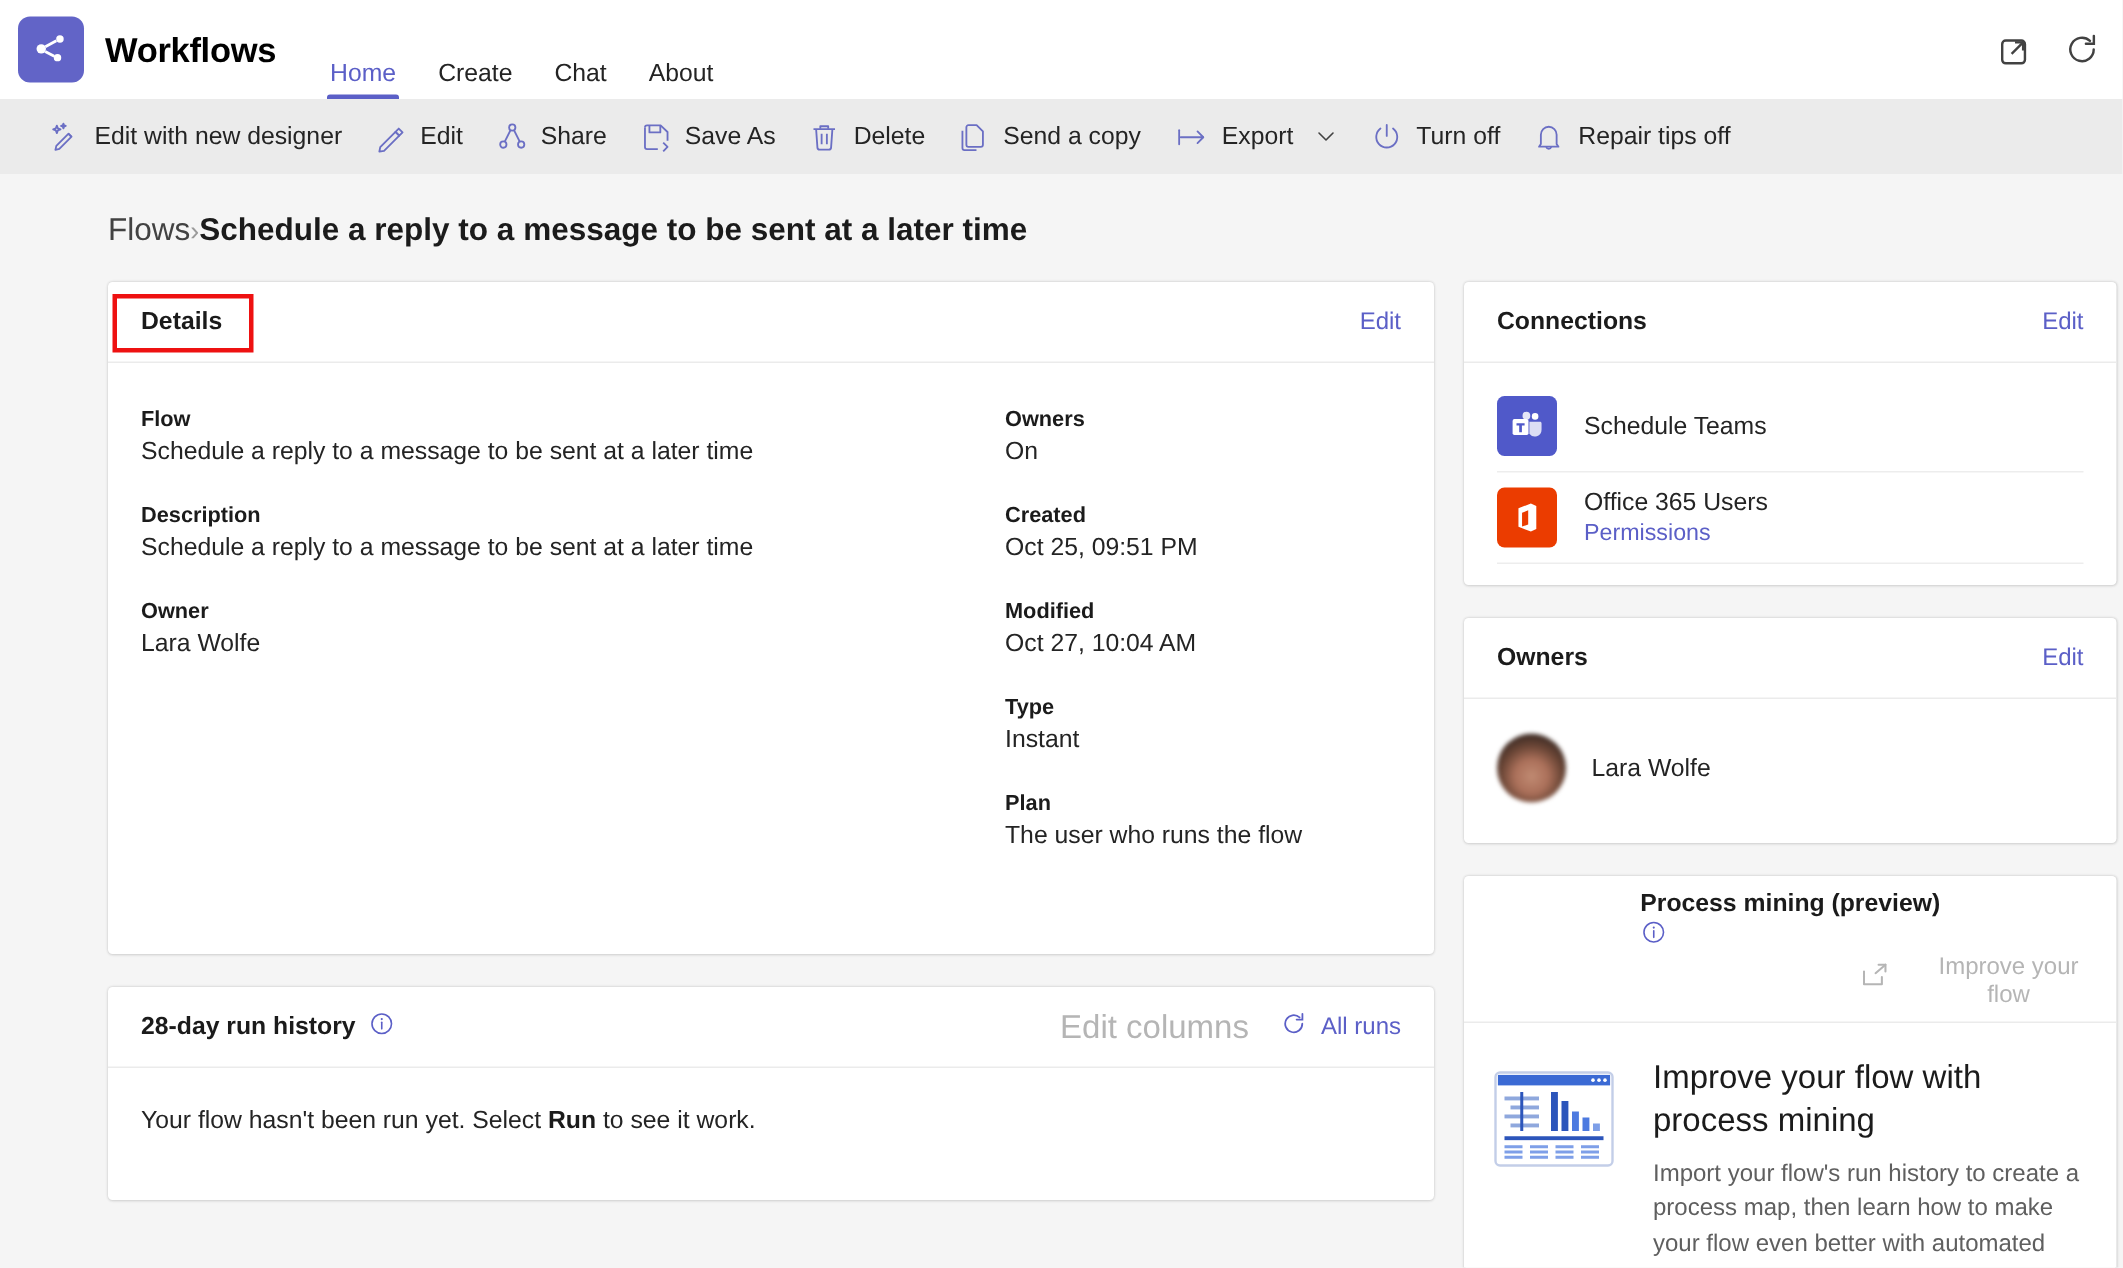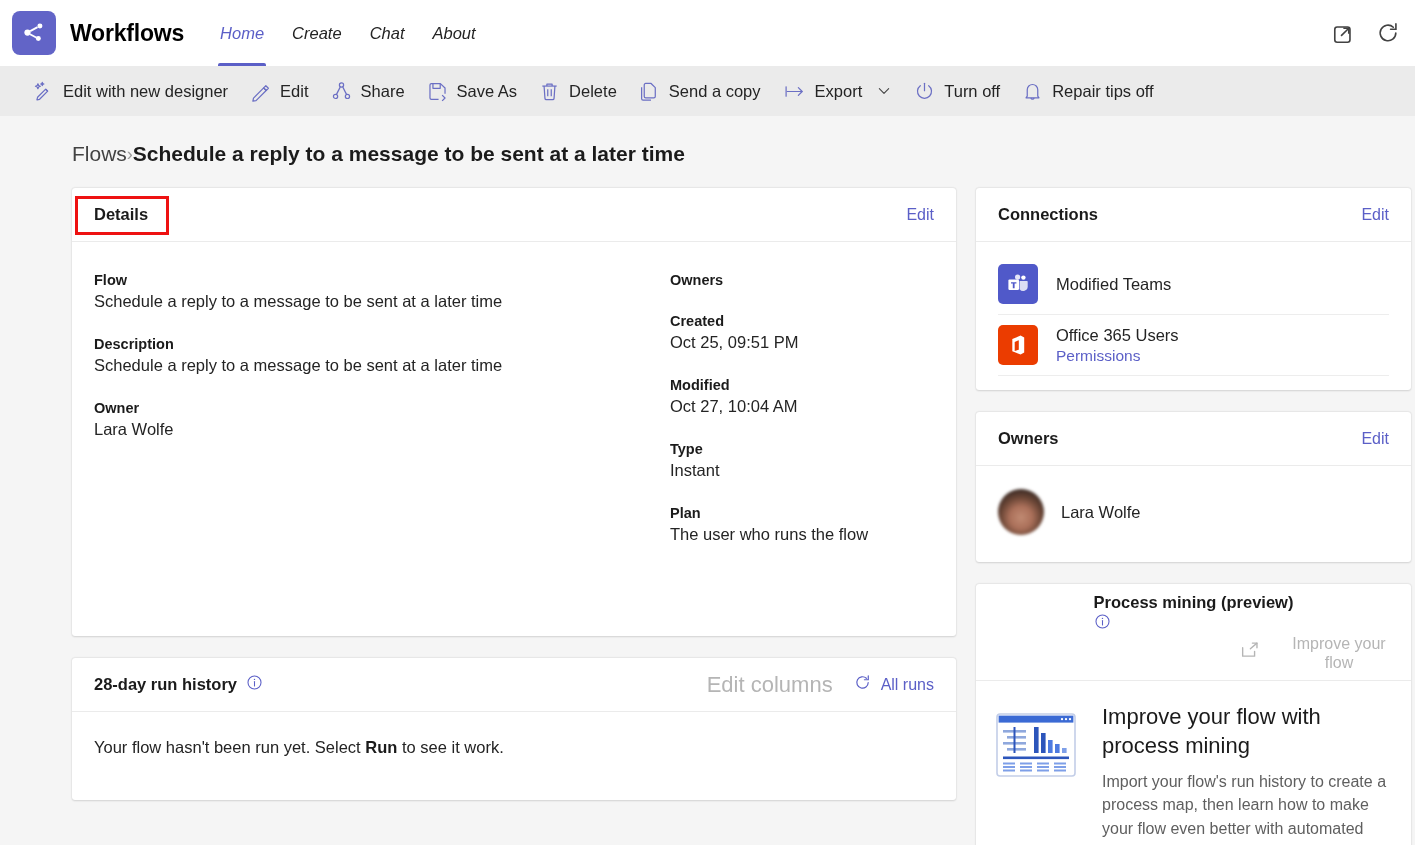--- a/index.html
+++ b/index.html
@@ -36,27 +36,26 @@
     font-weight: bold;
     color: #000000;
     letter-spacing: -0.2px;
     margin-right: 22px;
     white-space: nowrap;
   }
   .nav { display: flex; align-items: center; height: 66px; }
   .nav-item {
     font-size: 16.5px;
     color: #242424;
-    padding: 0 14px;
+    padding: 16px 14px;
     height: 66px;
     line-height: 66px;
     position: relative;
     cursor: pointer;
     white-space: nowrap;
-    font-style: italic;
   }
   .nav-item.active { color: #5b5fc7; }
   .nav-item.active::after {
     content: "";
     position: absolute;
     left: 12px; right: 12px; bottom: 0;
     height: 3px;
     background: #5b5fc7;
     border-radius: 2px 2px 0 0;
   }
@@ -470,20 +469,21 @@
             </div>
             <div class="field">
               <div class="f-label">Owner</div>
               <div class="f-value">Lara Wolfe</div>
             </div>
           </div>
 
           <div class="det-col right">
             <div class="field">
               <div class="f-label">Owners</div>
+              <div class="f-value">On</div>
             </div>
             <div class="field">
               <div class="f-label">Created</div>
               <div class="f-value">Oct 25, 09:51 PM</div>
             </div>
             <div class="field">
               <div class="f-label">Modified</div>
               <div class="f-value">Oct 27, 10:04 AM</div>
             </div>
             <div class="field">
@@ -544,21 +544,21 @@
             <span class="conn-logo" style="background:#5059c9;">
               <svg width="24" height="24" viewBox="0 0 24 24" fill="#ffffff">
                 <circle cx="17.4" cy="5.6" r="2.2"></circle>
                 <circle cx="11.6" cy="5.1" r="2.6" fill-opacity="0.85"></circle>
                 <path d="M13.6 9.1h7.1c.6 0 1 .4 1 1v4.4a4.5 4.5 0 0 1-8.1 2.7z" fill-opacity="0.8"></path>
                 <rect x="2.4" y="7.4" width="10.6" height="10.6" rx="1.2"></rect>
                 <path d="M5 10.2h5.4v1.4H8.6v4.6H6.8v-4.6H5z" fill="#5059c9"></path>
               </svg>
             </span>
             <div class="conn-text">
-              <span class="conn-name">Modified Teams</span>
+              <span class="conn-name">Schedule Teams</span>
             </div>
           </div>
 
           <div class="conn-row">
             <span class="conn-logo" style="background:#eb3c00;">
               <svg width="24" height="24" viewBox="0 0 24 24" fill="#ffffff">
                 <path d="M14.6 2.6L6.3 5.9v12.3l8.3 3.2 3.6-1.8V4.4zM12.8 7.2v9.5l-4.1 1.3V8.9z"></path>
               </svg>
             </span>
             <div class="conn-text">

